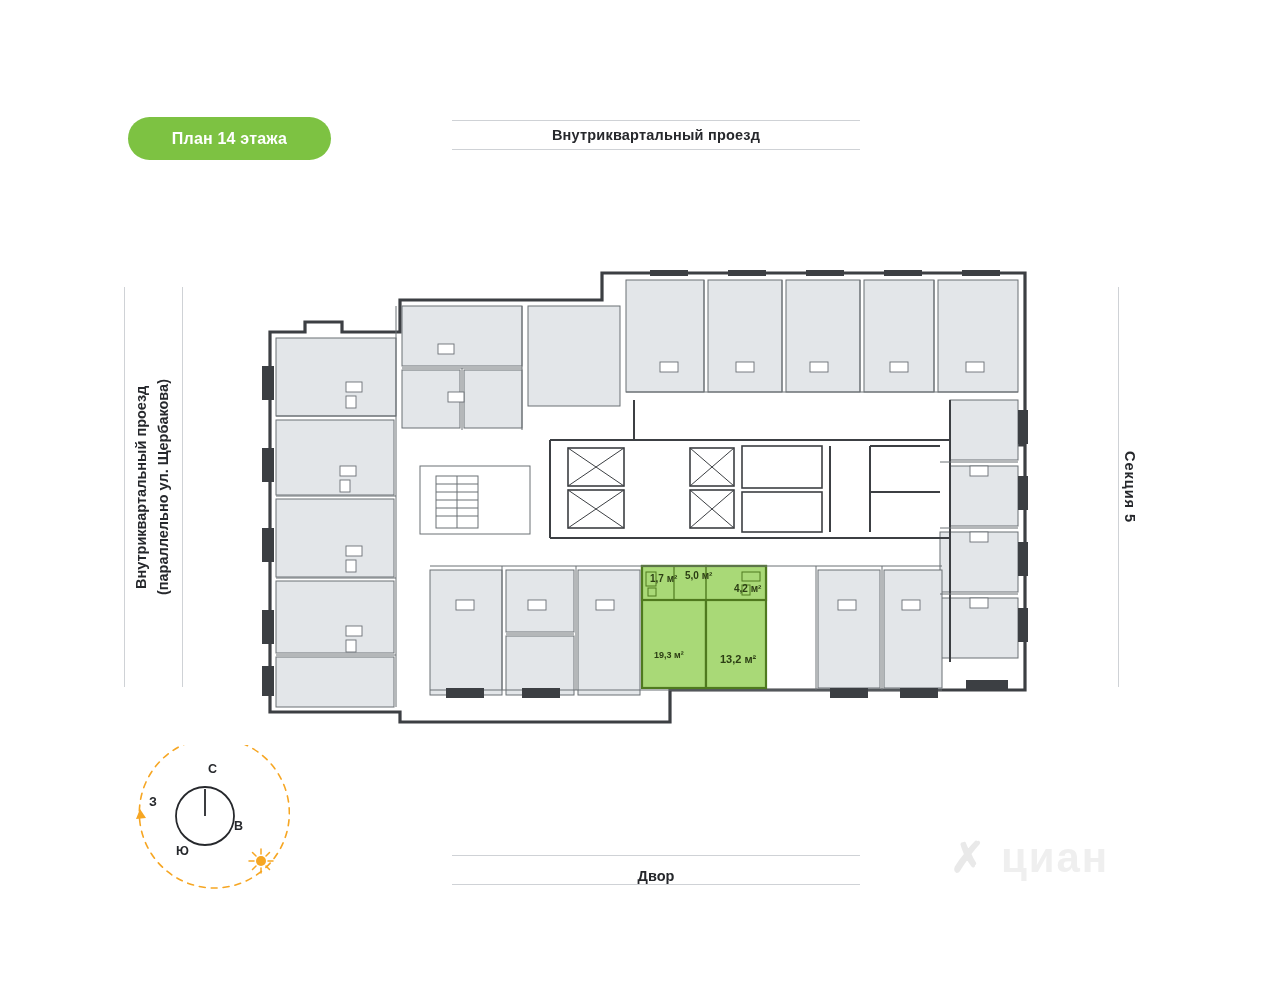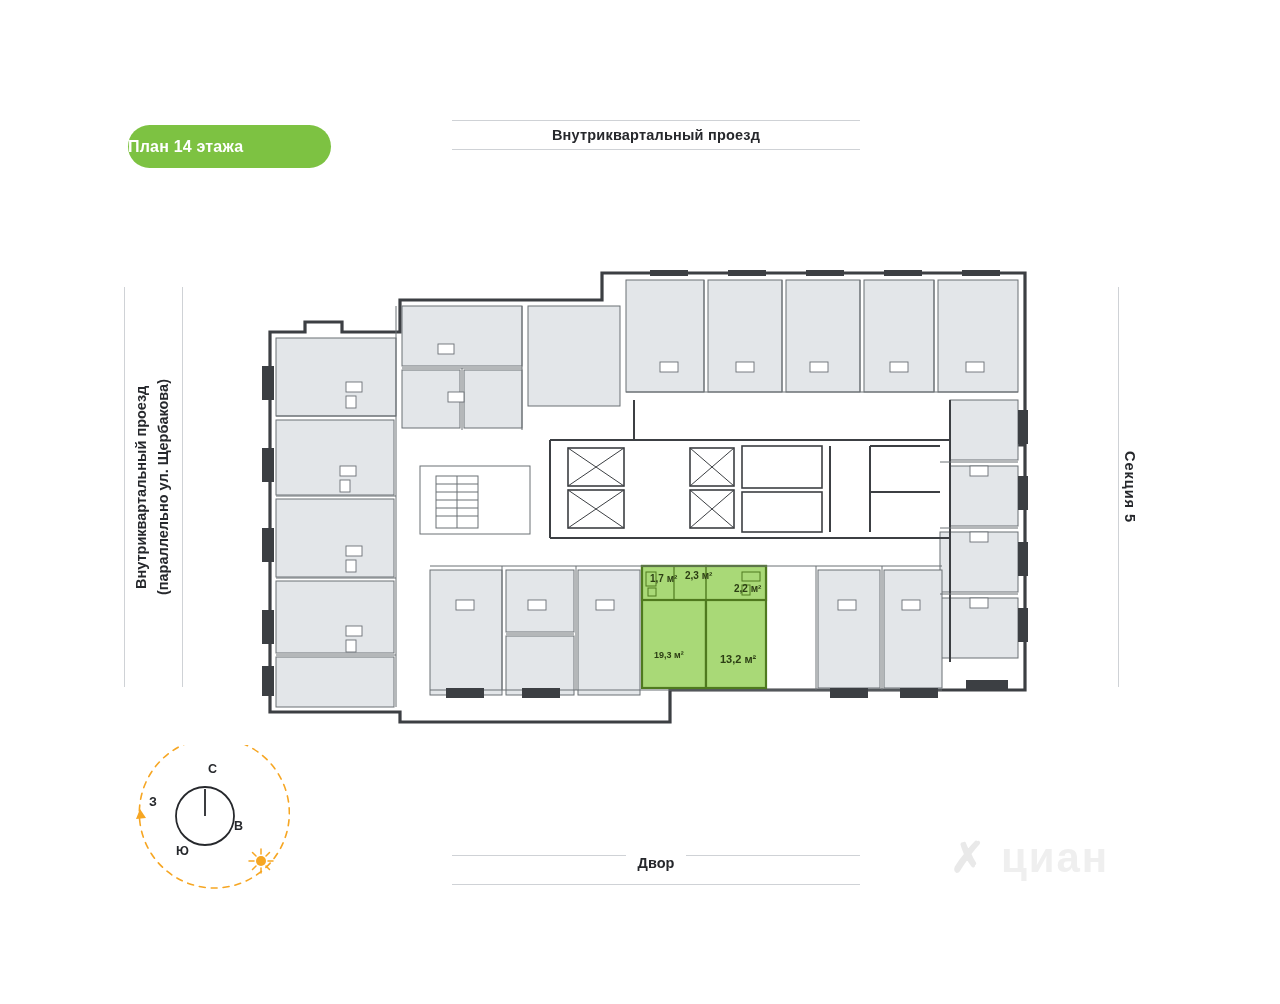--- a/index.html
+++ b/index.html
@@ -18,22 +18,22 @@
     position: absolute;
     left: 128px; top: 117px;
     width: 203px; height: 43px;
     background: #7dc242;
     border-radius: 22px;
     color: #ffffff;
     font-size: 16px;
     font-weight: bold;
     display: flex;
     align-items: center;
+    justify-content: center;
     letter-spacing: 0.2px;
-    margin-top: 8px;
   }
 
   
   #top-label {
     position: absolute;
     left: 452px; top: 120px;
     width: 408px;
     text-align: center;
   }
   #top-label .txt {
@@ -198,21 +198,21 @@
   <div class="rule-top"></div>
   <div class="rule-bottom"></div>
   <div style="position:relative; height:29px; display:flex; align-items:center; justify-content:center;">
     <span class="txt">Внутриквартальный проезд</span>
   </div>
 </div>
 
 <div id="bottom-label">
   <div class="rule-top"></div>
   <div class="rule-bottom"></div>
-  <div style="position:relative; height:29px; display:flex; align-items:flex-start; justify-content:center;">
+  <div style="position:relative; height:29px; display:flex; align-items:flex-end; justify-content:center;">
     <span class="txt">Двор</span>
   </div>
 </div>
 
 <div id="left-label">
   <div class="rule-l"></div>
   <div class="rule-r"></div>
   <div class="txt-wrap">
     <div class="vtext">
       <span>Внутриквартальный проезд</span><br>
@@ -444,22 +444,22 @@
         <rect x="652" y="330" width="18" height="10"></rect>
         <rect x="720" y="196" width="18" height="10"></rect>
         <rect x="720" y="262" width="18" height="10"></rect>
         <rect x="720" y="328" width="18" height="10"></rect>
       </g>
 
     </g>
   </svg>
 
   <div class="area-label" style="left:400px; top:303px;">1,7 м²</div>
-  <div class="area-label" style="left:435px; top:300px;">2,3 м²</div>
-  <div class="area-label" style="left:484px; top:313px;">2,2 м²</div>
+  <div class="area-label" style="left:435px; top:300px;">5,0 м²</div>
+  <div class="area-label" style="left:484px; top:313px;">4,2 м²</div>
   <div class="area-label" style="left:404px; top:380px; font-size:9px;text-align:center;">19,3 м²</div>
   <div class="area-label" style="left:470px; top:383px; font-size:11px;">13,2 м²</div>
 </div>
 
 <div id="watermark">
   <span class="mark">✗</span>
   <span>циан</span>
 </div>
 
 </body></html>

